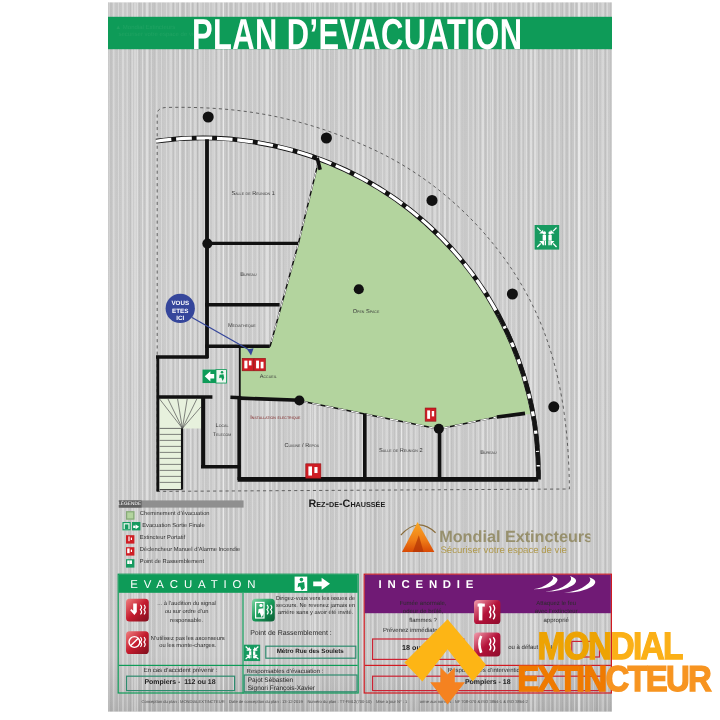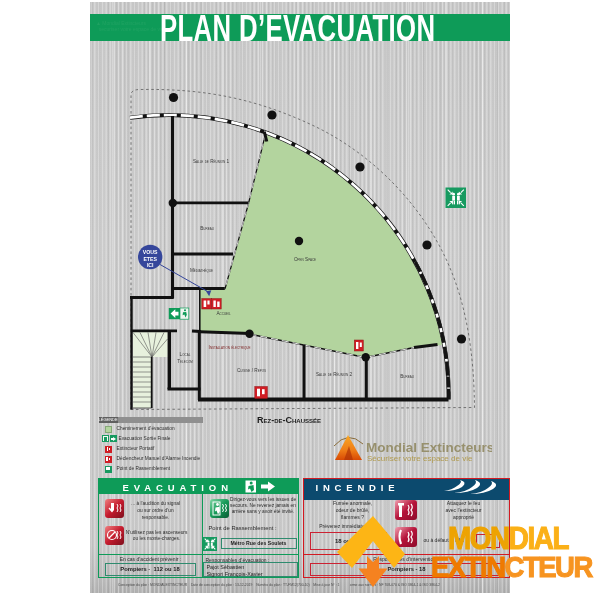--- a/index.html
+++ b/index.html
@@ -238,21 +238,21 @@
   <path d="M2 18 Q16 2 31 16" fill="none" stroke="#8a6d3b" stroke-width="1"></path>
   <path d="M3 32 L16 7 L30 32 Z" fill="url(#mgrad)"></path>
   <path d="M12 32 L17 18 L21 32 Z" fill="#b13305" opacity="0.7"></path>
   <text x="34" y="24" font-size="13.5px" fill="#97906d" font-weight="bold">Mondial Extincteurs</text>
   <text x="35" y="32.5" font-size="8px" fill="#b09a4e">Sécuriser votre espace de vie</text>
  </svg>
 
  <div class="abs" style="left:97.5px;top:477.5px;width:201px;height:100.5px;border:1px solid #0e9b58;">
 
   <div class="abs" style="left:0;top:0;width:100%;height:15.5px;background:#0e9b58;color:#fff;">
-   <span class="abs" style="left:24px;top:3px;font-size:9.5px;font-weight:bold;letter-spacing:4.9px;">EVACUATION</span>
+   <span class="abs" style="left:10px;top:3px;font-size:9.5px;font-weight:normal;letter-spacing:4.9px;">EVACUATION</span>
    <svg class="abs" style="left:146px;top:1.5px;" width="32" height="13" viewBox="0 0 32 13">
     <rect x="0.5" y="0.5" width="10.5" height="12" fill="#fff"></rect>
     <circle cx="6.2" cy="3" r="1.5" fill="#0e9b58"></circle>
     <path d="M3.5 6 L8.5 5 L9 10 L6.5 12 L5 8.5 L3 9.5 Z" fill="#0e9b58"></path>
     <path d="M16 4.5 L23 4.5 L23 1.5 L30 6.5 L23 11.5 L23 8.5 L16 8.5 Z" fill="#fff"></path>
    </svg>
   </div>
 
   <div class="abs" style="left:103px;top:15.5px;width:1px;height:84px;background:#0e9b58;"></div>
 
@@ -327,21 +327,21 @@
 
   <div class="abs" style="left:6px;top:84px;width:91px;height:13px;border:1px solid #2e8b6e;font-size:5.8px;font-weight:bold;color:#222;text-align:center;line-height:11.5px;">Pompiers - &nbsp;112 ou 18</div>
 
   <div class="abs" style="left:107px;top:78px;width:92px;font-size:5px;color:#2b2b2b;">Responsables d’évacuation :</div>
 
   <div class="abs" style="left:104px;top:83.5px;width:95px;height:15px;border:1px solid #2e8b6e;font-size:5.4px;color:#222;line-height:6.5px;padding:1px 0 0 3px;">Pajot Sébastien<br>Signori François-Xavier</div>
  </div>
 
  <div class="abs" style="left:302.5px;top:477.5px;width:207px;height:100.5px;border:1px solid #d21a21;">
 
-  <div class="abs" style="left:0;top:0;width:100%;height:21px;background:#0c4a6e;color:#fff;">
+  <div class="abs" style="left:0;top:0;width:100%;height:32px;background:#701a75;color:#fff;">
    <span class="abs" style="left:12px;top:3px;font-size:9.5px;font-weight:bold;letter-spacing:4.8px;">INCENDIE</span>
    <svg class="abs" style="left:138px;top:1px;" width="62" height="14" viewBox="0 0 62 14">
     <path d="M2 11 Q10 10 15 6 Q21 2 18 0 Q26 2 20 7 Q14 11 2 11 Z" fill="#fff"></path>
     <path d="M12 13 Q24 12 30 7 Q36 3 33 0 Q42 3 35 8 Q27 13 12 13 Z" fill="#fff"></path>
     <path d="M28 14 Q40 13 46 8 Q52 4 49 1 Q58 4 51 9 Q43 14 28 14 Z" fill="#fff"></path>
    </svg>
   </div>
 
   <div class="abs" style="left:0;top:75px;width:100%;height:1px;background:#d21a21;"></div>
 

